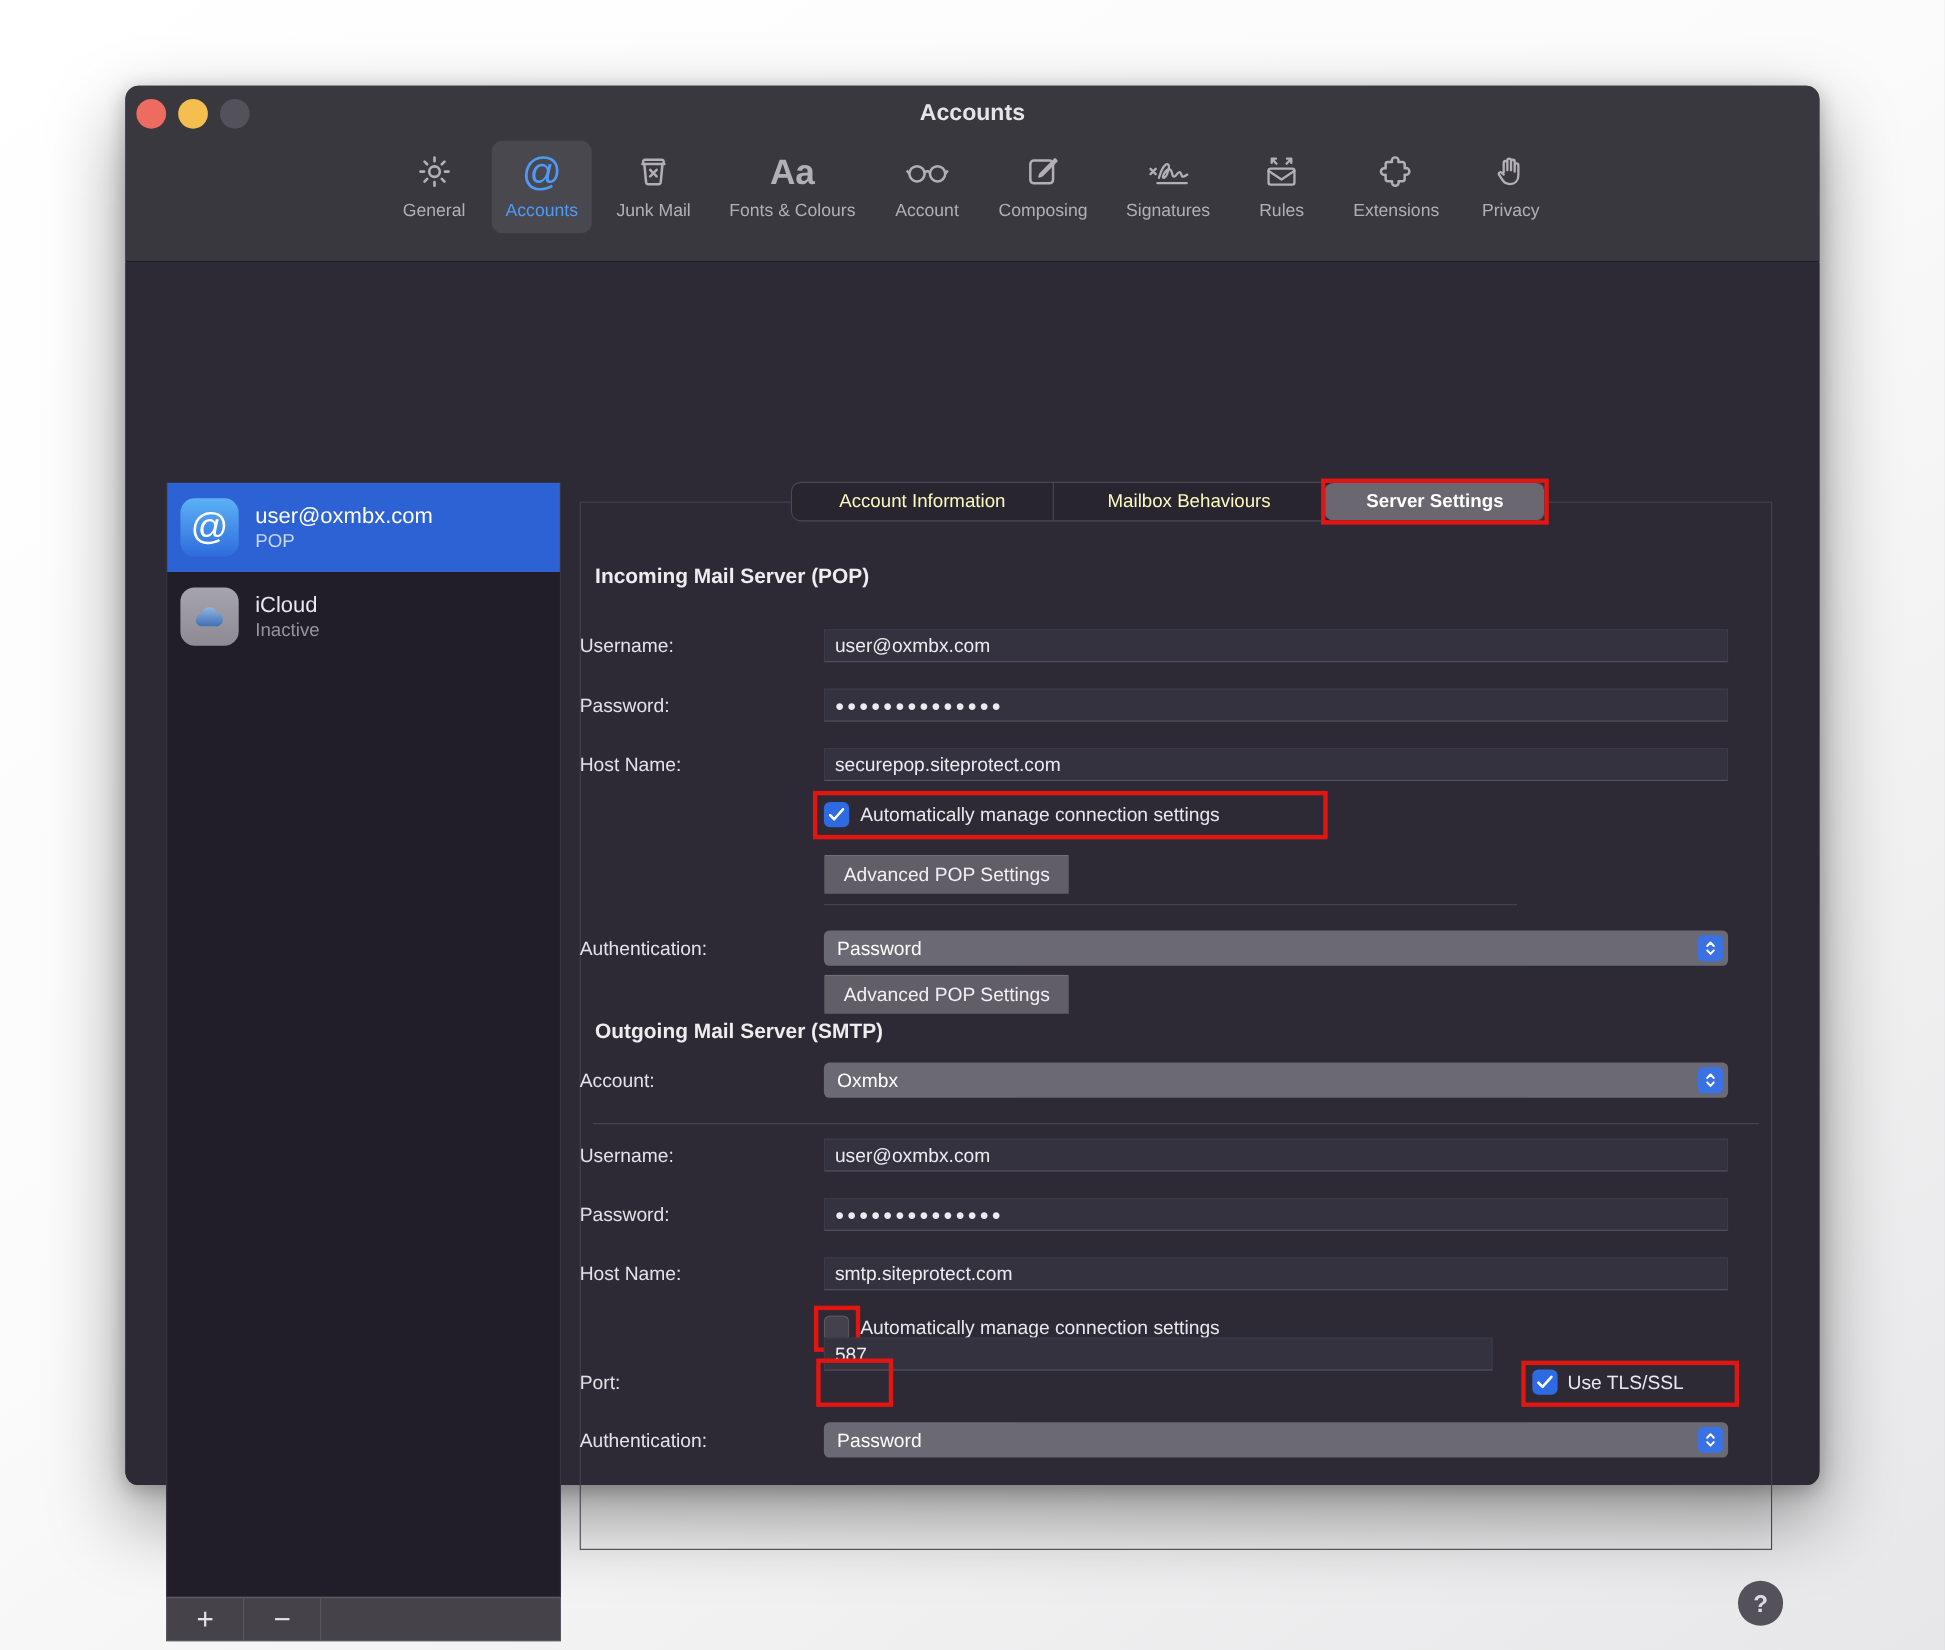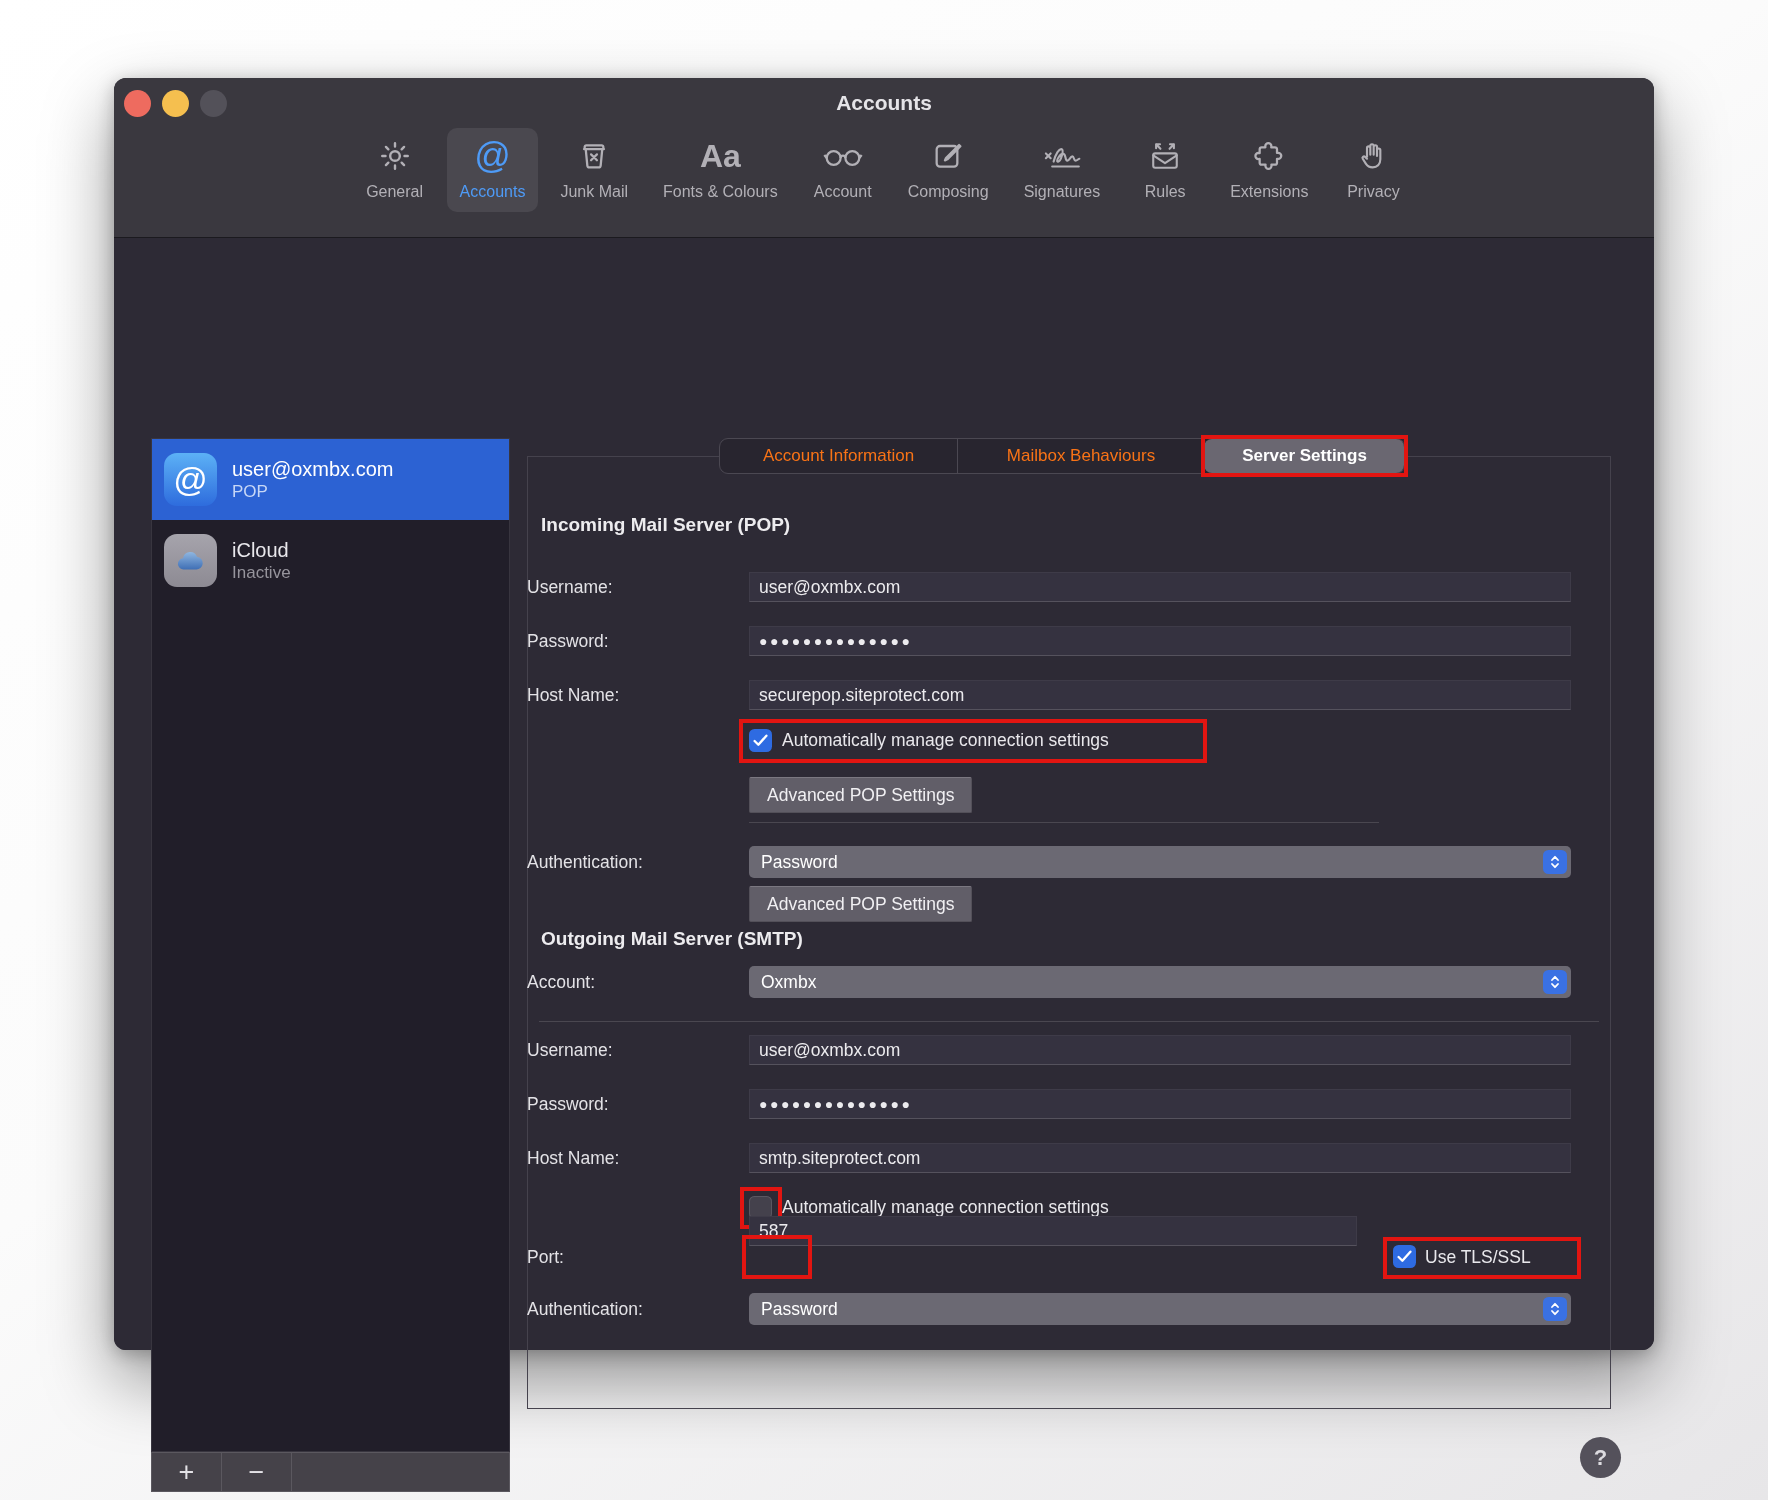--- a/index.html
+++ b/index.html
@@ -77,21 +77,21 @@
   .content-box {
     position:absolute; left:413px; top:217px; width:1084px; height:953px;
     border:1px solid #45424d;
   }
   .tabs {
     position:absolute; left:605px; top:199px; height:36px; display:flex;
     background:#28252f; border:1px solid #4b4852; border-radius:9px;
   }
   .tab {
     height:34px; display:flex; align-items:center; justify-content:center;
-    font-size:17px; color:#f97316; position:relative;
+    font-size:17px; color:#fef9c3; position:relative;
   }
   .tab + .tab { border-left:1px solid #4b4852; }
   .tab.selected { background:#6a6771; border-radius:8px; color:#ffffff; border-left-color:transparent;font-weight:bold; }
   .tab.w1{ width:237px; } .tab.w2{ width:247px; } .tab.w3{ width:200px; }
   
   .red-frame { position:absolute; border:4px solid #e21511; pointer-events:none; }
   .tab .red-frame { inset:-4px; }
   
   .form { position:absolute; left:413px; top:217px; width:1084px; height:953px; }
   .form .row-label {

